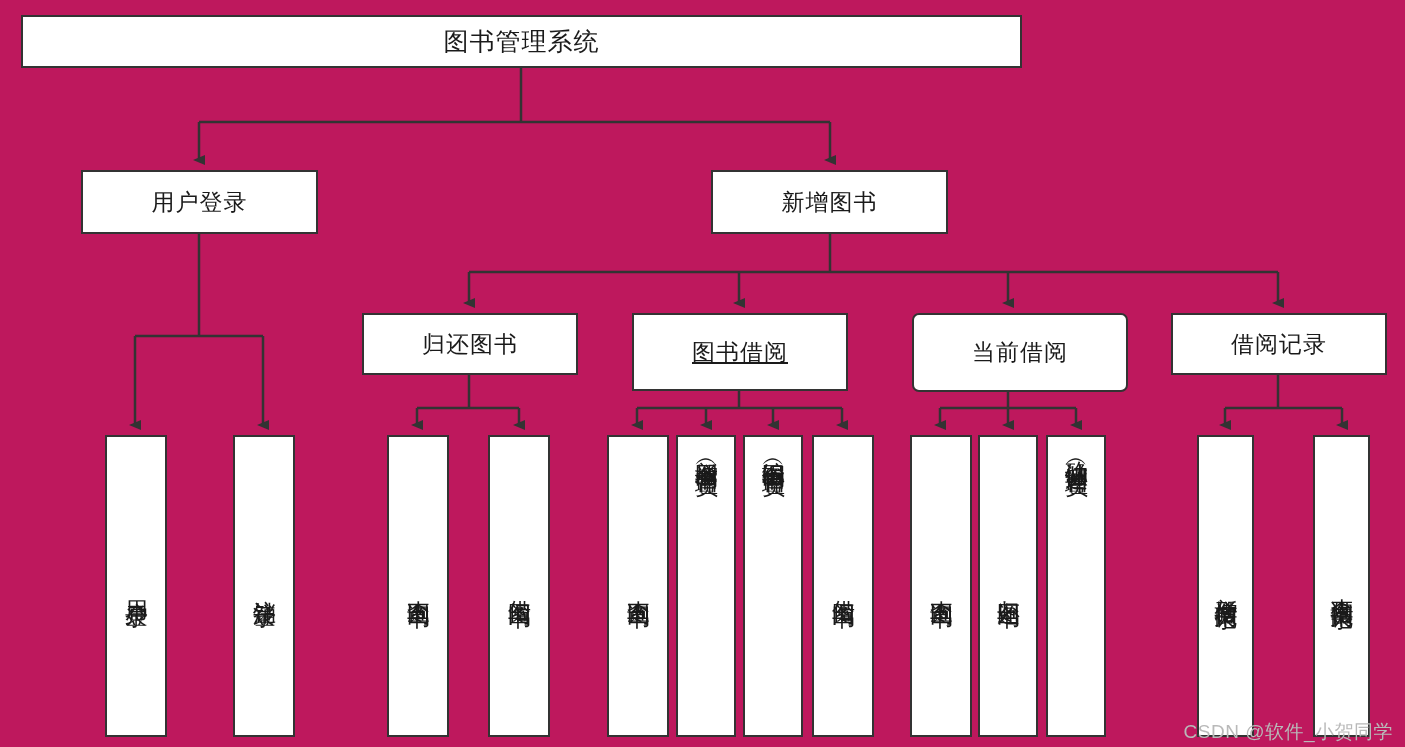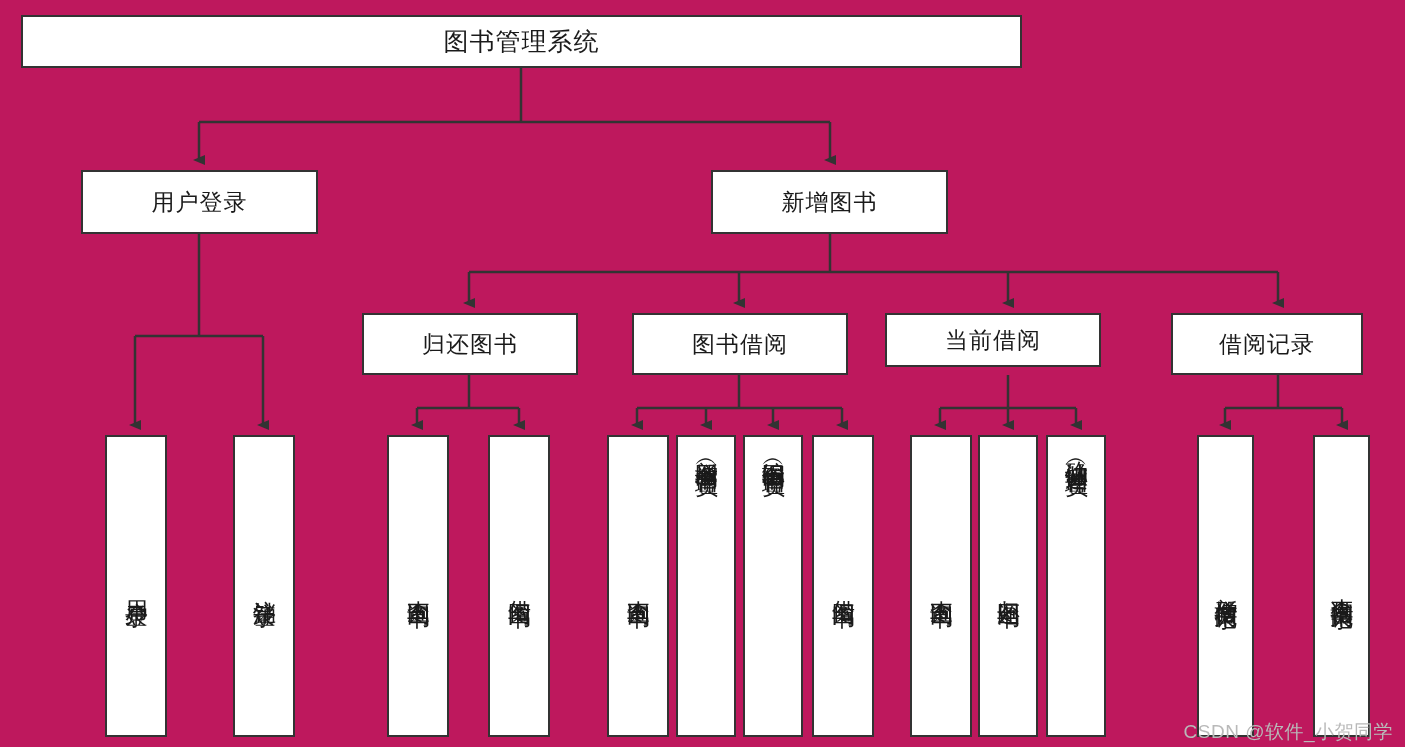--- a/index.html
+++ b/index.html
@@ -141,27 +141,27 @@
   <div class="node lvl2" style="left:81px; top:170px; width:237px; height:64px;">
     <span class="node-label">用户登录</span>
   </div>
   <div class="node lvl2" style="left:711px; top:170px; width:237px; height:64px;">
     <span class="node-label">新增图书</span>
   </div>
 
   <div class="node lvl3" style="left:362px; top:313px; width:216px; height:62px;">
     <span class="node-label">归还图书</span>
   </div>
-  <div class="node lvl3" style="left:632px; top:313px; width:216px; height:62px;">
+  <div class="node lvl3" style="left:632px; top:313px; width:216px; height:78px;text-decoration:underline;">
     <span class="node-label">图书借阅</span>
   </div>
-  <div class="node lvl3" style="left:885px; top:313px; width:216px; height:54px;">
+  <div class="node lvl3" style="left:912px; top:313px; width:216px; height:79px;border-radius:7px;">
     <span class="node-label">当前借阅</span>
   </div>
-  <div class="node lvl3" style="left:1171px; top:313px; width:192px; height:62px;">
+  <div class="node lvl3" style="left:1171px; top:313px; width:216px; height:62px;">
     <span class="node-label">借阅记录</span>
   </div>
 
   <div class="leaf center-v" style="left:105px; top:435px; width:62px; height:302px;">
     <span class="vlabel">用户登录</span>
   </div>
   <div class="leaf center-v" style="left:233px; top:435px; width:62px; height:302px;">
     <span class="vlabel">注销登录</span>
   </div>
 

